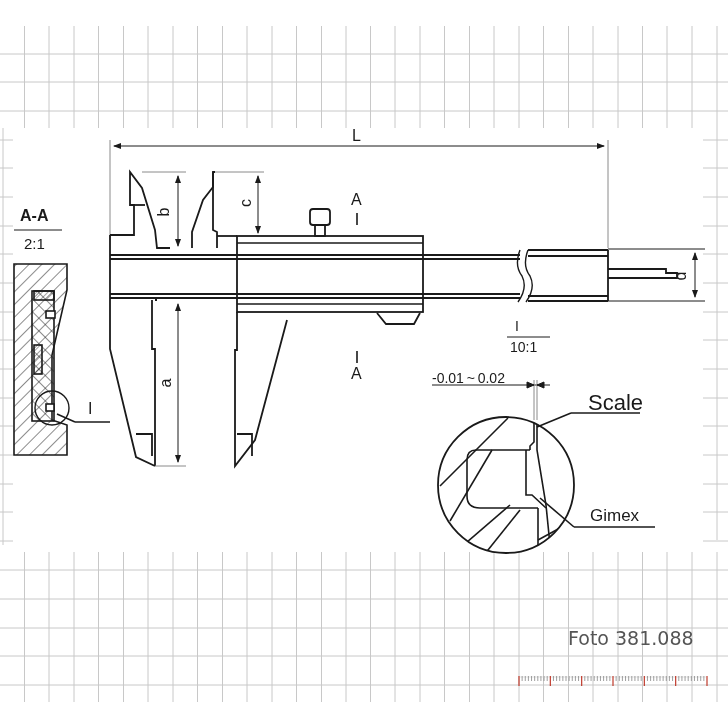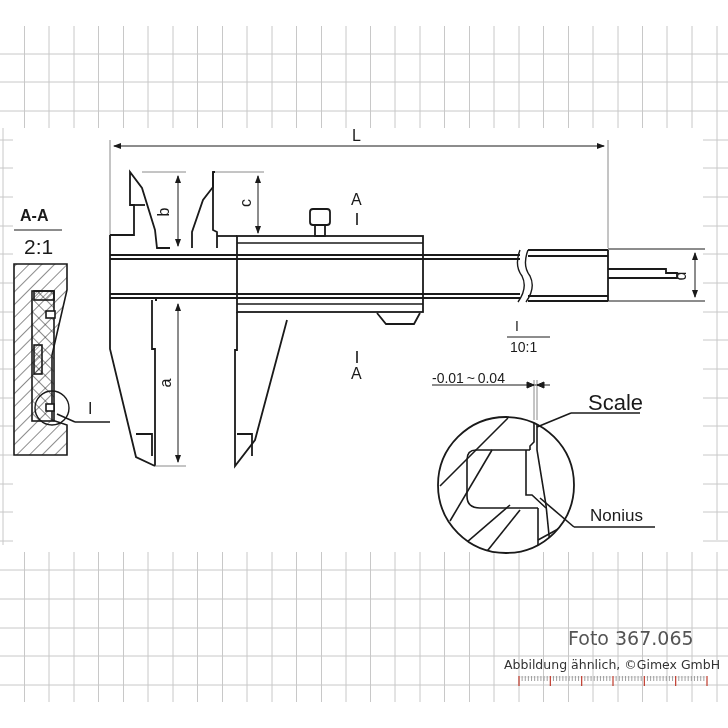--- a/index.html
+++ b/index.html
@@ -311,30 +311,29 @@
         <line x1="694.4666666666667" x2="694.4666666666667" y1="676" y2="681" stroke="#777777" stroke-width="0.7"></line>
         <line x1="697.6" x2="697.6" y1="676" y2="681" stroke="#777777" stroke-width="0.7"></line>
         <line x1="700.7333333333333" x2="700.7333333333333" y1="676" y2="681" stroke="#777777" stroke-width="0.7"></line>
         <line x1="703.8666666666667" x2="703.8666666666667" y1="676" y2="681" stroke="#777777" stroke-width="0.7"></line>
         <line x1="707" x2="707" y1="676" y2="686" stroke="#c0392b" stroke-width="1.2"></line>
       </g>
   </svg>
 
   
   <div class="lbl" style="left:20px;top:208px;font-size:16px;font-weight:bold;">A-A</div>
-  <div class="lbl" style="left:24px;top:236px;font-size:21px;">2:1</div>
+  <div class="lbl" style="left:24px;top:236px;font-size:15px;">2:1</div>
   <div class="lbl" style="left:88px;top:401px;font-size:16px;">I</div>
   <div class="lbl" style="left:352px;top:128px;font-size:16px;">L</div>
   <div class="lbl" style="left:351px;top:192px;font-size:16px;">A</div>
   <div class="lbl" style="left:351px;top:366px;font-size:16px;">A</div>
   <div class="lbl" style="left:160px;top:204px;font-size:16px;transform:rotate(-90deg);">b</div>
   <div class="lbl" style="left:242px;top:195px;font-size:16px;transform:rotate(-90deg);">c</div>
   <div class="lbl" style="left:162px;top:375px;font-size:16px;transform:rotate(-90deg);">a</div>
   <div class="lbl" style="left:677px;top:268px;font-size:16px;transform:rotate(-90deg);">d</div>
   <div class="lbl" style="left:515px;top:319px;font-size:14px;">I</div>
   <div class="lbl" style="left:510px;top:340px;font-size:14px;">10:1</div>
-  <div class="lbl" style="left:432px;top:371px;font-size:14px;">-0.01 ~ 0.04</div>
+  <div class="lbl" style="left:432px;top:371px;font-size:14px;">-0.01 ~ 0.02</div>
   <div class="lbl" style="left:588px;top:392px;font-size:22px;">Scale</div>
-  <div class="lbl" style="left:590px;top:507px;font-size:17px;">Nonius</div>
-
-  <div class="foto">Foto 367.065</div>
-  <div class="credit">Abbildung ähnlich, ©Gimex GmbH</div>
+  <div class="lbl" style="left:590px;top:507px;font-size:17px;">Gimex</div>
+
+  <div class="foto">Foto 381.088</div>
 </div>
 
 </body></html>

